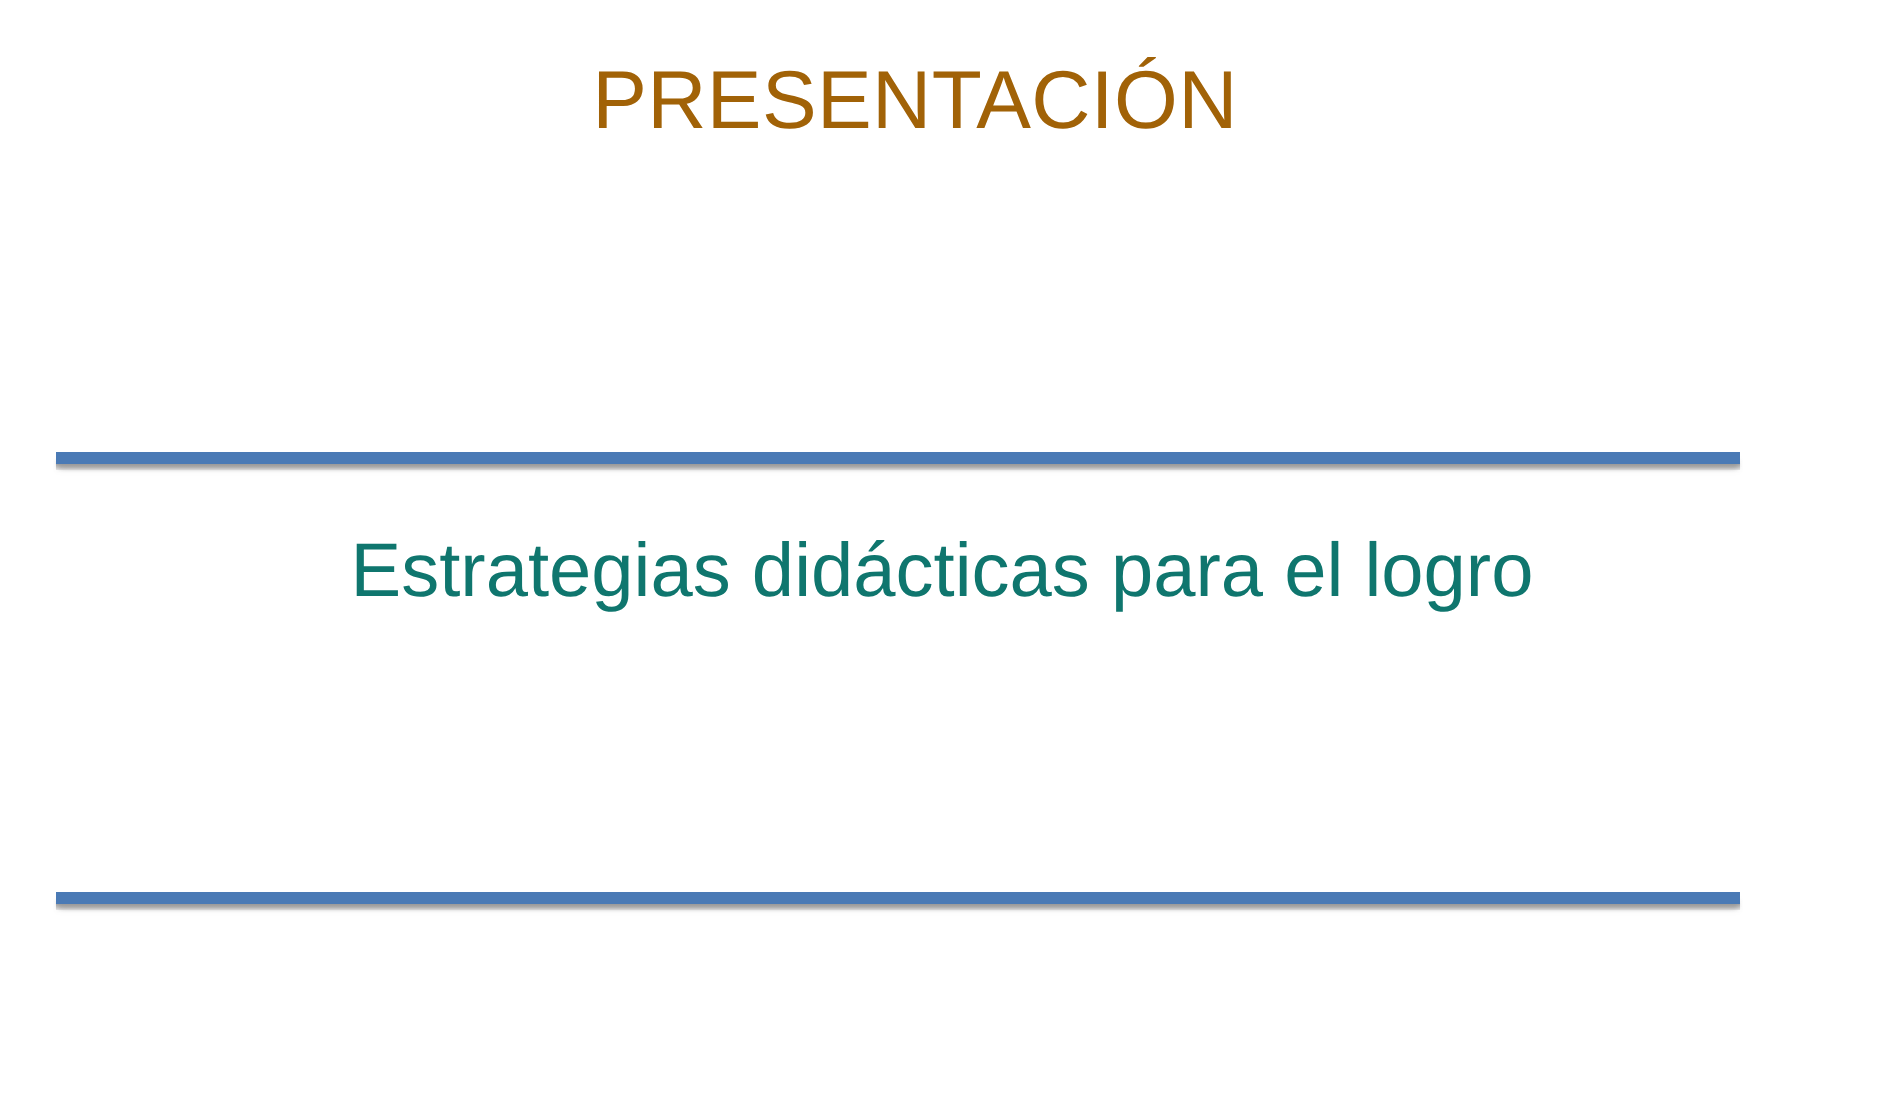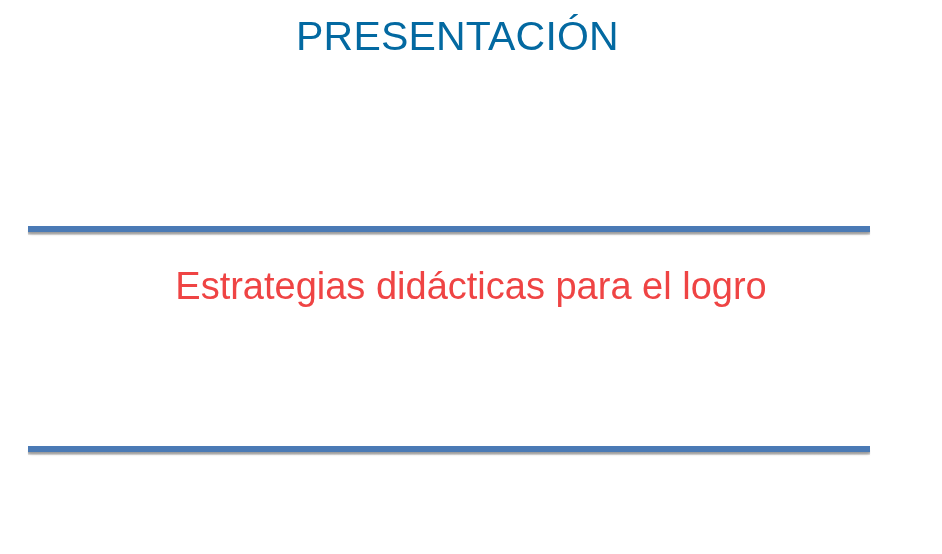--- a/index.html
+++ b/index.html
@@ -15,27 +15,27 @@
     width: 942px;
     height: 554px;
     background: #ffffff;
     overflow: hidden;
   }
 
   
   .slide-title {
     position: absolute;
     left: 0;
-    top: 12px;
+    top: 26px;
     width: 915px;
     text-align: center;
     font-size: 41px;
     font-weight: 400;
     line-height: 1.2;
-    color: #0369a1;
+    color: #a16207;
     letter-spacing: 0.2px;
     white-space: nowrap;
   }
 
   
   .rule {
     position: absolute;
     left: 28px;
     width: 842px;
     height: 6px;
@@ -57,21 +57,21 @@
   .rule-top    { top: 226px; }
   .rule-bottom { top: 446px; }
 
   
   .body-block {
     position: absolute;
     left: 0;
     top: 258px;
     width: 942px;
     text-align: center;
-    color: #ef4444;
+    color: #0f766e;
     font-size: 38px;
     font-weight: 400;
     line-height: 57px;
   }
   .body-line {
     display: block;
     white-space: nowrap;
   }
 </style>
 </head>

